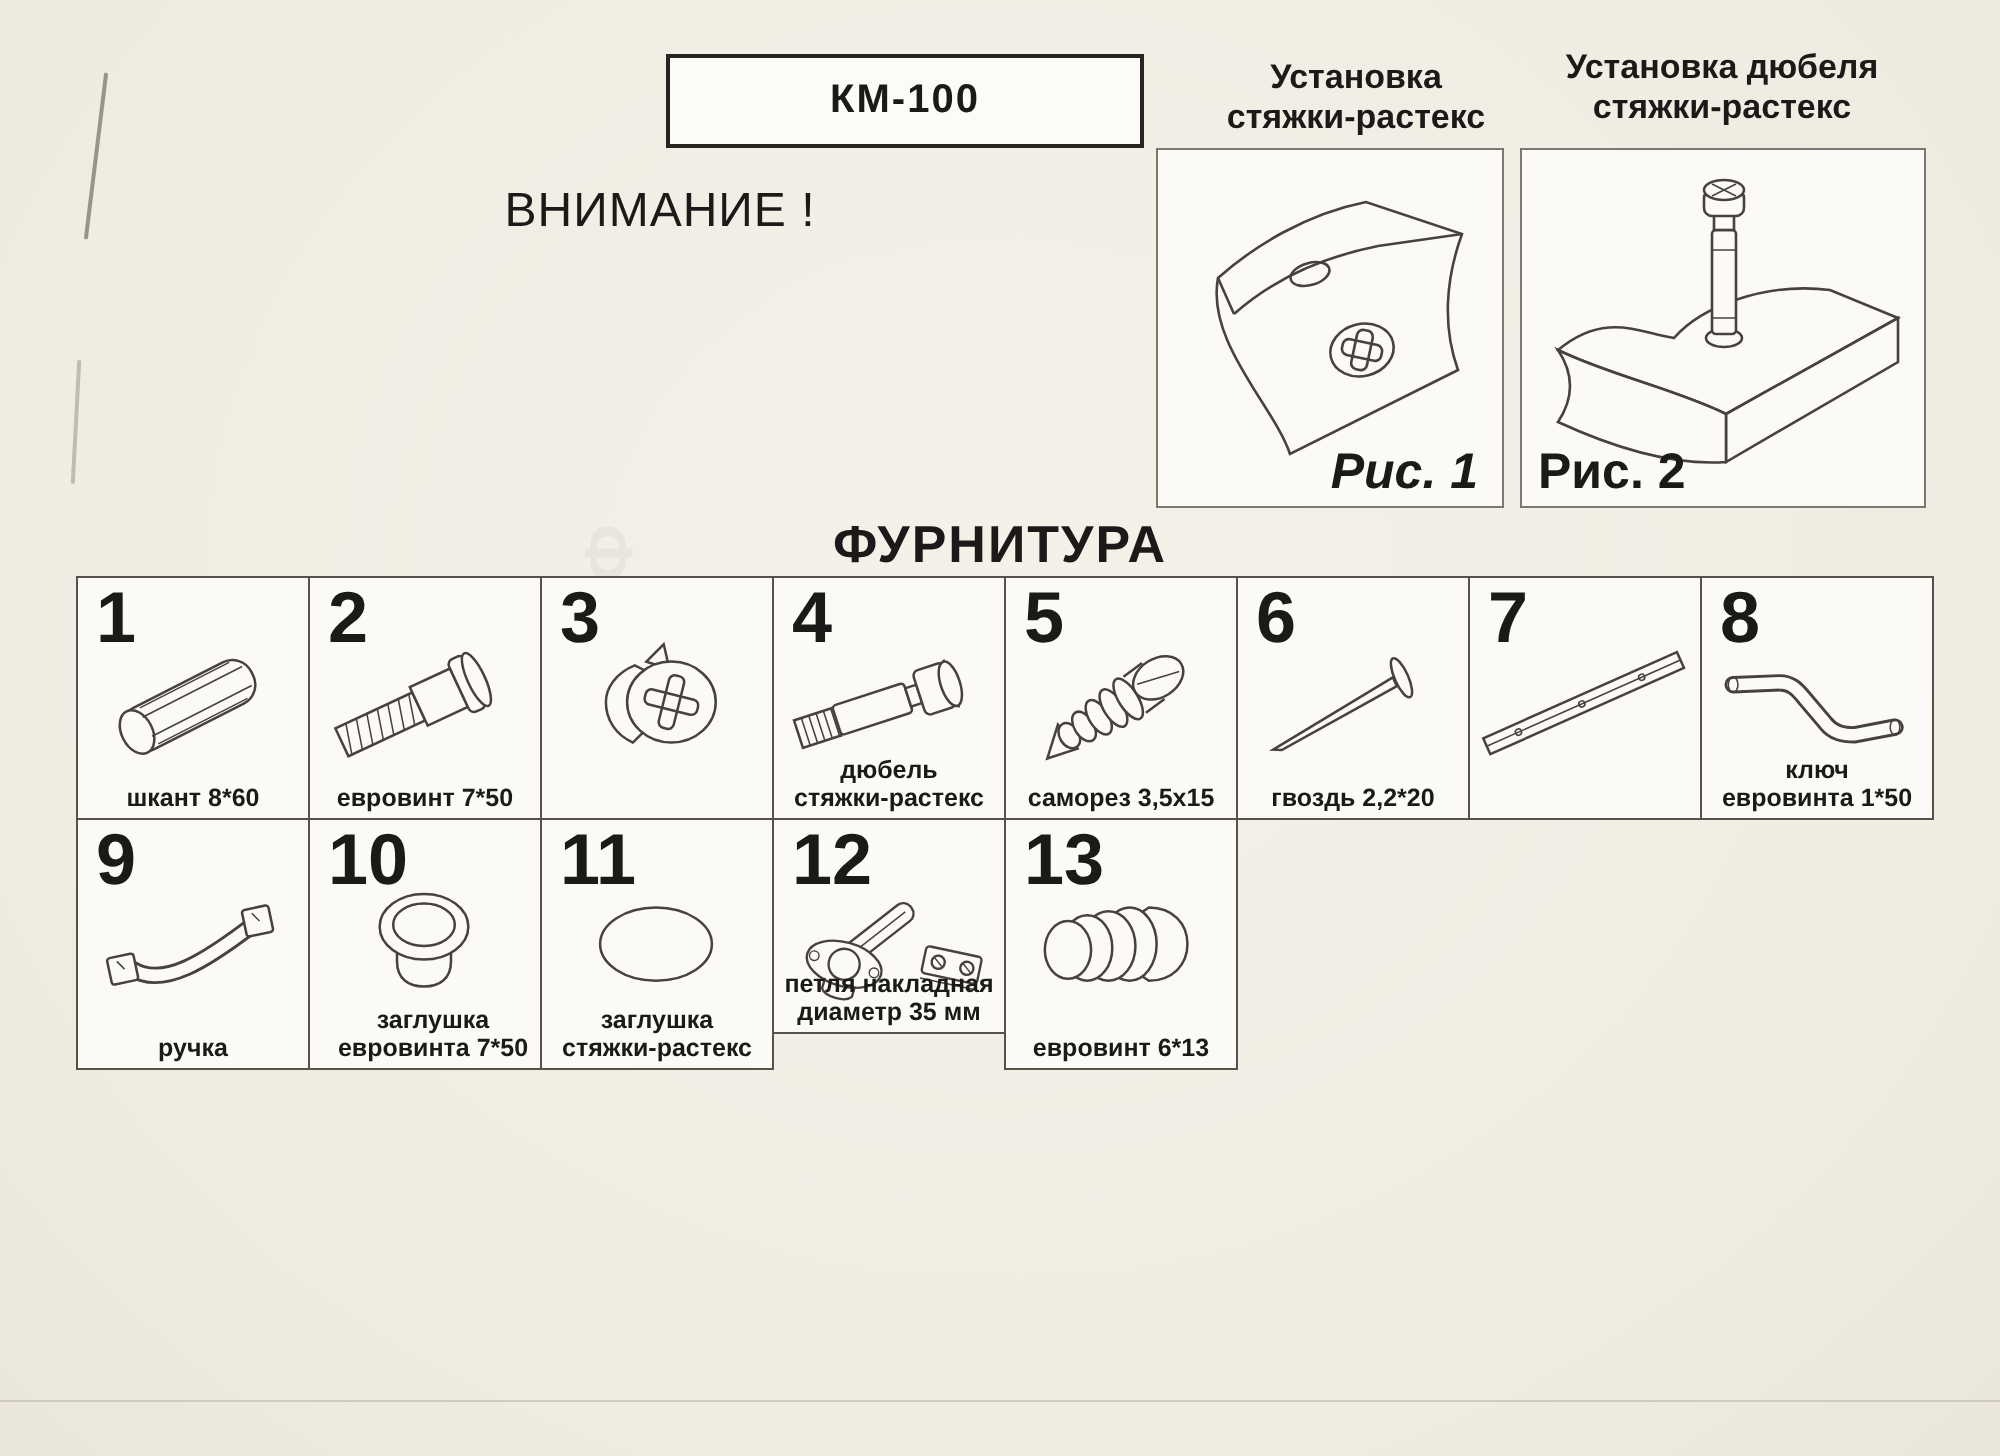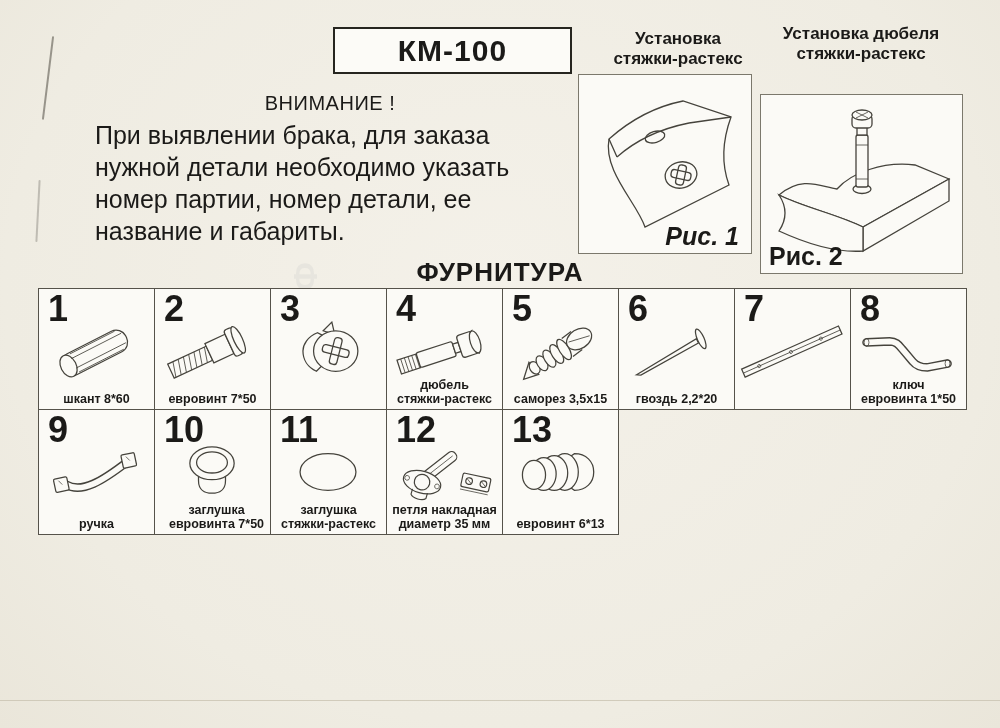--- a/index.html
+++ b/index.html
@@ -8,33 +8,33 @@
     background:#f1eee5;
     background-image:radial-gradient(ellipse at 50% 40%, #f4f1e9 0%, #efece2 70%, #eae6da 100%);
     font-family:"Liberation Sans", sans-serif; color:#1b1a18;
   }
   .pre{white-space:pre-line;}
   
   .title-box{
     position:absolute; left:333px; top:27px; width:235px; height:43px;
     background:#fcfbf7; border:2px solid #26251f;
     display:flex; align-items:center; justify-content:center;
-    font-size:30px; font-weight:bold; letter-spacing:1px;
+    font-size:20px; font-weight:bold; letter-spacing:1px;
   }
   
   .warning{position:absolute; left:95px; top:92px; width:470px;}
-  .warning h2{margin:0 0 4px 0; text-align:center; font-size:20px; font-weight:400; letter-spacing:.5px;}
+  .warning h2{margin:0 0 4px 0; text-align:center; font-size:24px; font-weight:400; letter-spacing:.5px;}
   .warning p{margin:0; font-size:25px; line-height:32px; font-weight:400;}
   
   .fig-head{position:absolute; text-align:center; font-weight:bold; font-size:17px; line-height:20px;}
   .fig-head.h1{left:596px; top:29px; width:164px;}
   .fig-head.h2{left:760px; top:24px; width:202px;}
   .fig-box{position:absolute; background:#fbfaf6; border:1px solid #7b786c;}
   .fig-box.b1{left:578px; top:74px; width:172px; height:178px;}
-  .fig-box.b2{left:760px; top:74px; width:201px; height:178px;margin-top:20px;}
+  .fig-box.b2{left:760px; top:74px; width:201px; height:178px;}
   .fig-caption{position:absolute; bottom:2px; font-size:25px; font-weight:bold;}
   .b1 .fig-caption{right:12px;font-style:italic;}
   .b2 .fig-caption{left:8px;}
   .fig-box svg{position:absolute; left:0; top:0;}
   
   .furn-head{position:absolute; left:350px; top:257px; width:300px; text-align:center;
     font-size:26px; font-weight:bold; letter-spacing:1px;}
   
   .cell{position:absolute; background:#fbfaf6; border:1px solid #55524a; box-sizing:border-box;}
   .cell .num{position:absolute; left:9px; top:2px; font-size:36px; font-weight:bold; line-height:1;}
@@ -68,24 +68,20 @@
   <div class="foldline"></div>
   <div class="ghost g1">ФУРНИТУРА</div>
   <div class="ghost g2">ФУРНИТУРА</div>
 
   <div class="title-box">
     <span>КМ-100</span>
   </div>
 
   <div class="warning">
     <h2>ВНИМАНИЕ !</h2>
-    <p class="pre">При выявлении брака, для заказа
-нужной детали необходимо указать
-номер партии, номер детали, ее
-название и габариты.</p>
   </div>
 
   <div class="fig-head h1 pre">Установка
 стяжки-растекс</div>
   <div class="fig-head h2 pre">Установка дюбеля
 стяжки-растекс</div>
 
   <div class="fig-box b1">
     <svg width="172" height="178" viewBox="0 0 172 178">
       <path class="fl" d="M30,64 C48,48 74,32 104,26 L152,42 C144,64 142,88 150,110 L66,152 C58,128 24,96 30,64 Z"></path>
@@ -252,21 +248,21 @@
 
   <div class="cell" style="left:270px;top:409px;width:117px;height:126px">
     <div class="num">11</div>
     <svg viewBox="0 0 110 64">
       <ellipse class="fl" cx="55" cy="31" rx="29" ry="19"></ellipse>
     </svg>
     <div class="cap pre">заглушка
 стяжки-растекс</div>
   </div>
 
-  <div class="cell" style="left:386px;top:409px;width:117px;height:126px">
+  <div class="cell" style="left:386px;top:409px;width:117px;height:108px">
     <div class="num">12</div>
     <svg viewBox="0 0 116 64">
       <g transform="rotate(-38 52 26)">
         <rect class="fl" x="30" y="20" width="46" height="11" rx="5"></rect>
         <path class="thin" d="M34,25.5 H72"></path>
       </g>
       <g transform="rotate(16 34 42)">
         <ellipse class="fl" cx="34" cy="42" rx="21" ry="12"></ellipse>
         <circle class="fl" cx="34" cy="42" r="8.5"></circle>
         <circle class="thin" cx="17" cy="42" r="2.6"></circle>

